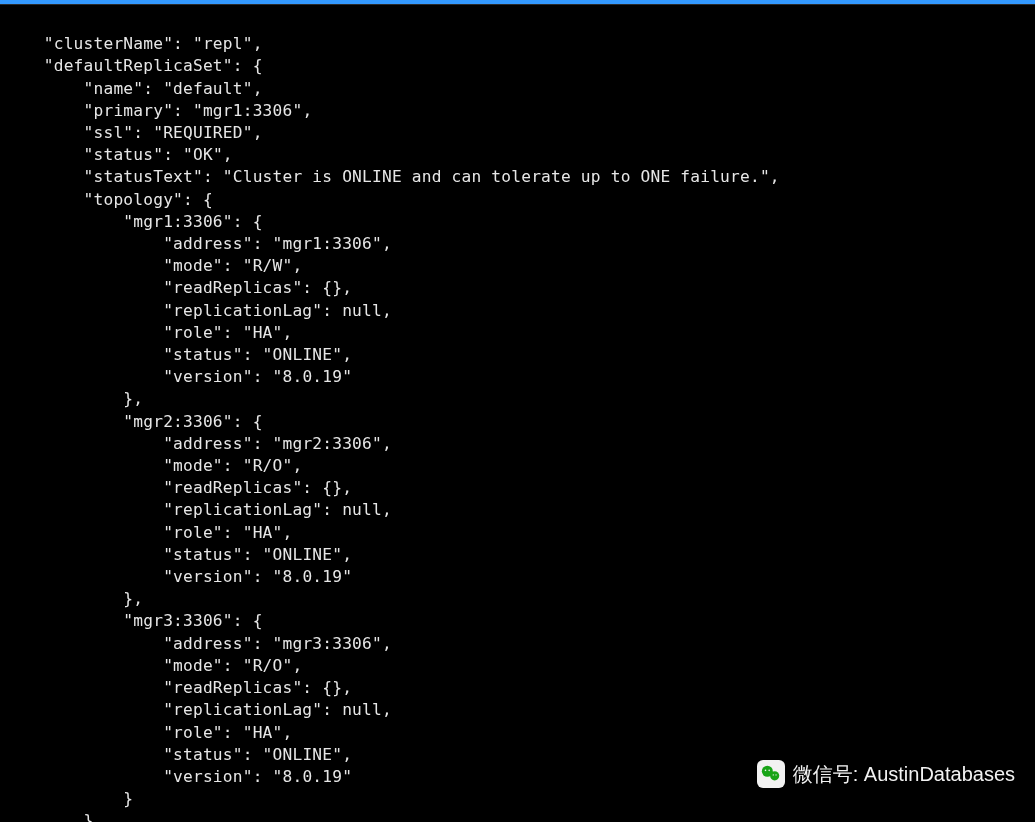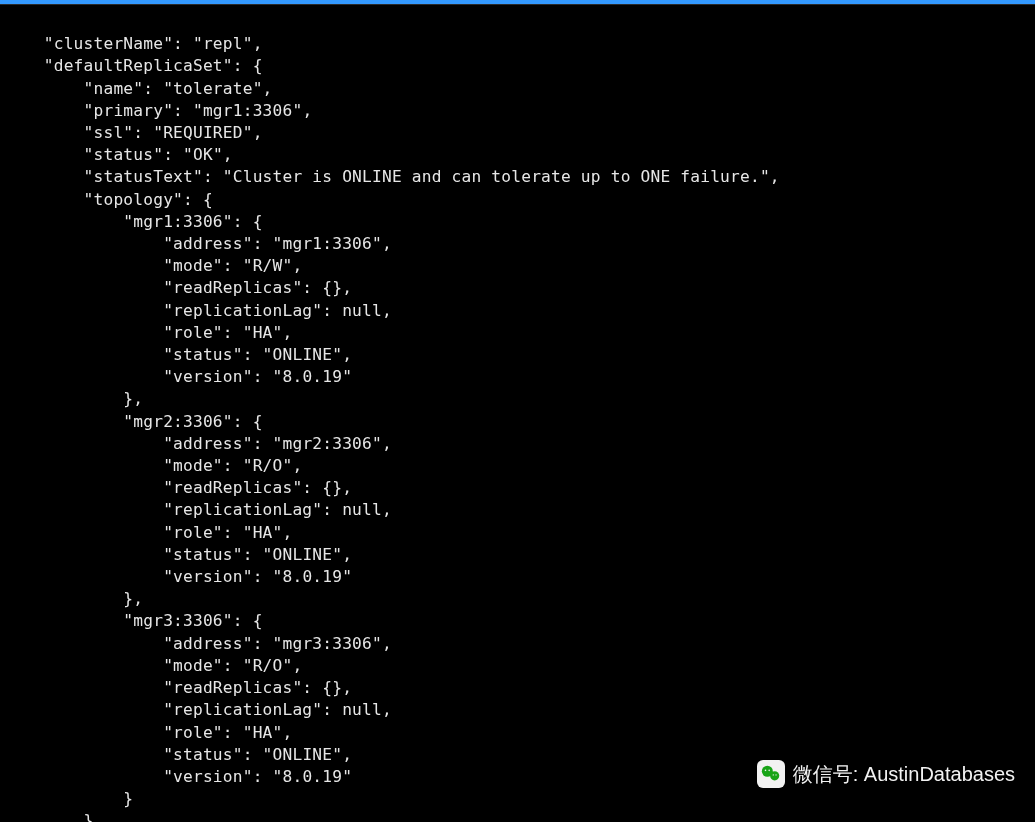--- a/index.html
+++ b/index.html
@@ -51,21 +51,21 @@
   .wm-icon svg { width:22px; height:22px; }
 </style>
 </head>
 <body>
 
 <div class="topbar"></div>
 
 <div class="terminal">
 <span>    "clusterName": "<span>repl</span>", </span>
 <span>    "defaultReplicaSet": {</span>
-<span>        "name": "<span>tolerate</span>", </span>
+<span>        "name": "<span>default</span>", </span>
 <span>        "primary": "<span>mgr1:3306</span>", </span>
 <span>        "ssl": "<span>REQUIRED</span>", </span>
 <span>        "status": "<span>OK</span>", </span>
 <span>        "statusText": "<span>Cluster is ONLINE and can tolerate up to ONE failure.</span>", </span>
 <span>        "topology": {</span>
 <span>            "mgr1:3306": {</span>
 <span>                "address": "<span>mgr1:3306</span>", </span>
 <span>                "mode": "<span>R/W</span>", </span>
 <span>                "readReplicas": <span>{}</span>, </span>
 <span>                "replicationLag": <span>null</span>, </span>

